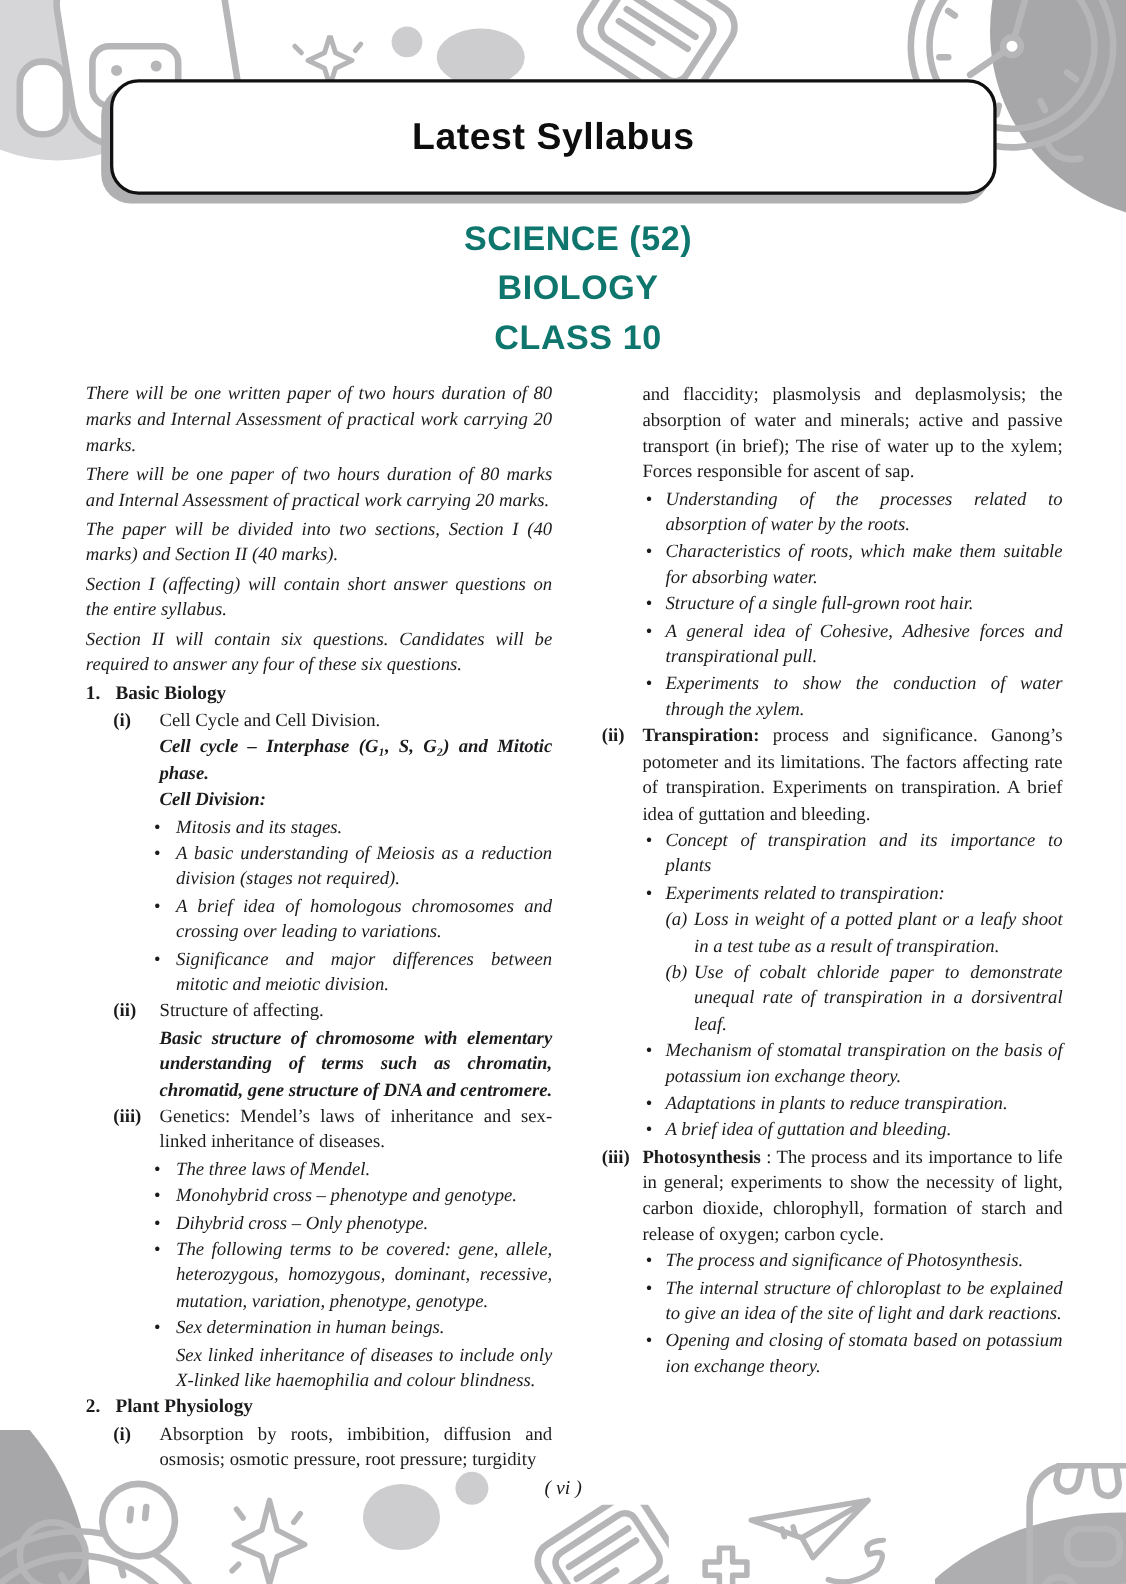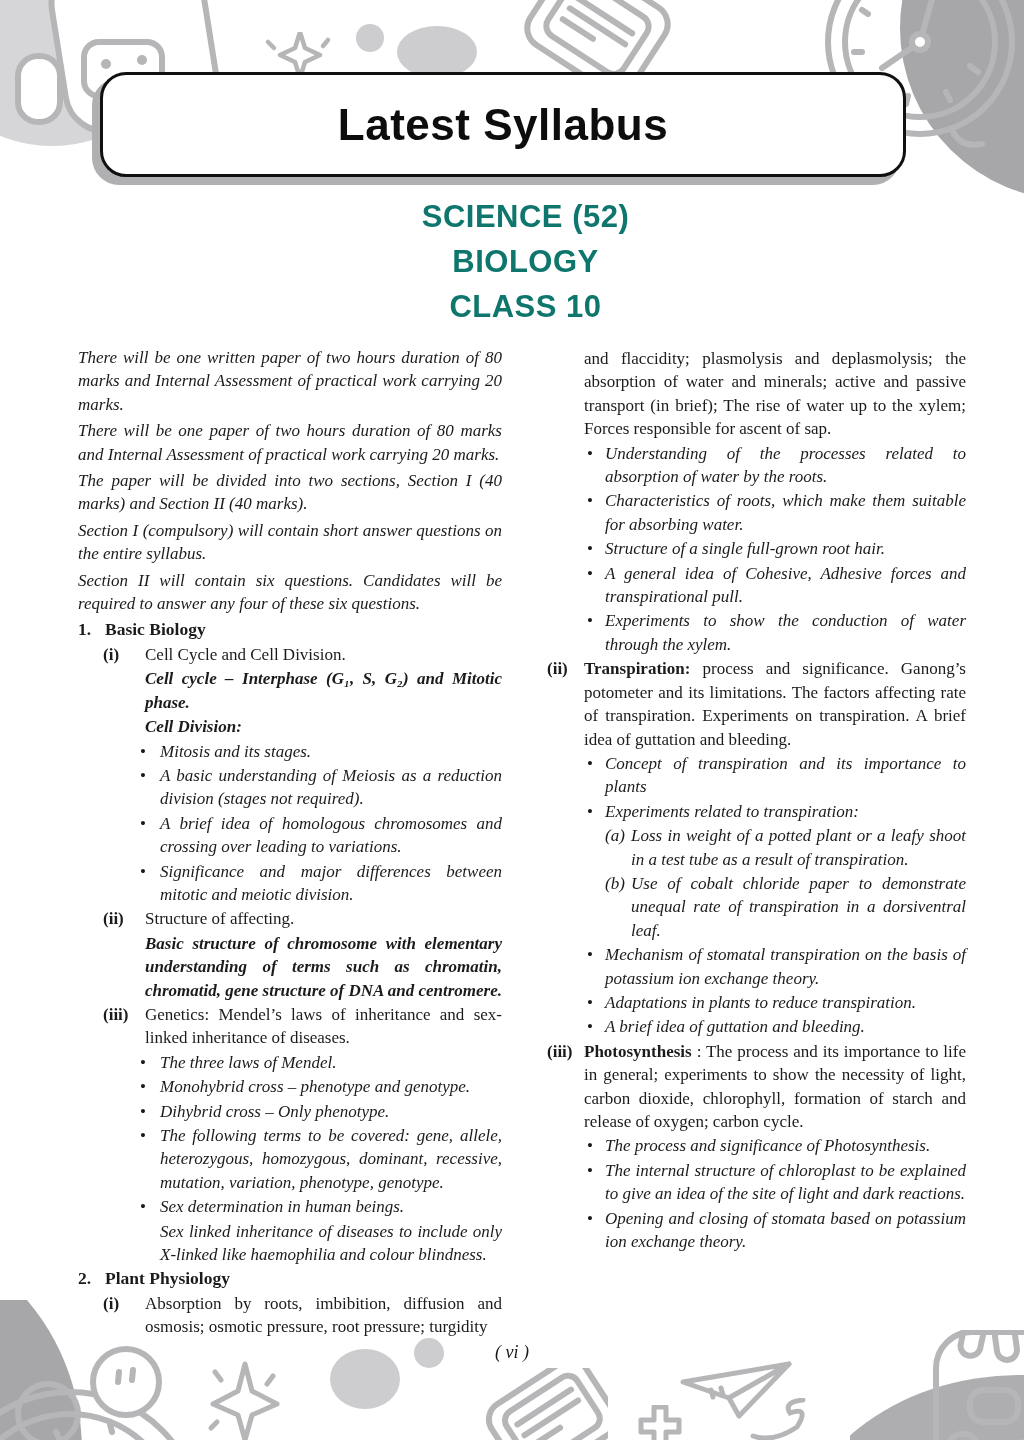--- a/index.html
+++ b/index.html
@@ -7,21 +7,21 @@
     width:1024px;height:1440px;position:relative;overflow:hidden;background:#ffffff;
     font-family:"Liberation Serif","DejaVu Serif",serif;color:#1b1b1d;
   }
   .decor{position:absolute;z-index:0;}
   .banner{
     position:absolute;left:100px;top:72px;width:800px;height:99px;background:#fff;
     border:3.5px solid #101010;border-radius:26px;box-shadow:-7px 7px 0 1px #b0b0b2;
     display:flex;align-items:center;justify-content:center;z-index:2;
   }
   .banner .bt{
-    font-family:"Liberation Sans",sans-serif;font-weight:700;font-size:44px;color:#0d0d0d;letter-spacing:.5px;
+    font-family:"Liberation Sans",sans-serif;font-weight:700;font-size:34px;color:#0d0d0d;letter-spacing:.5px;
   }
   .titles{position:absolute;left:0;right:0;top:194px;text-align:center;z-index:2;
     font-family:"Liberation Sans",sans-serif;font-weight:700;color:#0f766e;margin-left:27px;}
   .titles div{font-size:31px;line-height:45px;letter-spacing:.5px;}
   .content{position:absolute;left:78px;top:346px;width:888px;display:flex;gap:45px;z-index:1;}
   .col{font-size:17px;line-height:23.4px;text-align:justify;}
   .c-left{width:424px;}
   .c-right{width:419px;}
   .para{margin:0 0 3px 0;font-style:italic;}
   .section{display:flex;font-weight:700;font-size:17.5px;margin:1px 0;}
@@ -178,21 +178,21 @@
   <div>SCIENCE (52)</div>
   <div>BIOLOGY</div>
   <div>CLASS 10</div>
 </div>
 
 <div class="content">
   <div class="col c-left" id="col-left">
       <p class="para">There will be one written paper of two hours duration of 80 marks and Internal Assessment of practical work carrying 20 marks.</p>
       <p class="para">There will be one paper of two hours duration of 80 marks and Internal Assessment of practical work carrying 20 marks.</p>
       <p class="para">The paper will be divided into two sections, Section I (40 marks) and Section II (40 marks).</p>
-      <p class="para">Section I (compulsory) will contain short answer questions on the entire syllabus.</p>
+      <p class="para">Section I (affecting) will contain short answer questions on the entire syllabus.</p>
       <p class="para">Section II will contain six questions. Candidates will be required to answer any four of these six questions.</p>
       <div class="section">
         <span class="num">1.</span>
         <span class="ttl">Basic Biology</span>
       </div>
       <div class="item">
         <span class="lbl">(i)</span>
         <div class="body"><span>Cell Cycle and Cell Division.</span></div>
       </div>
       <div class="sub">Cell cycle – Interphase (G₁, S, G₂) and Mitotic phase.</div>

